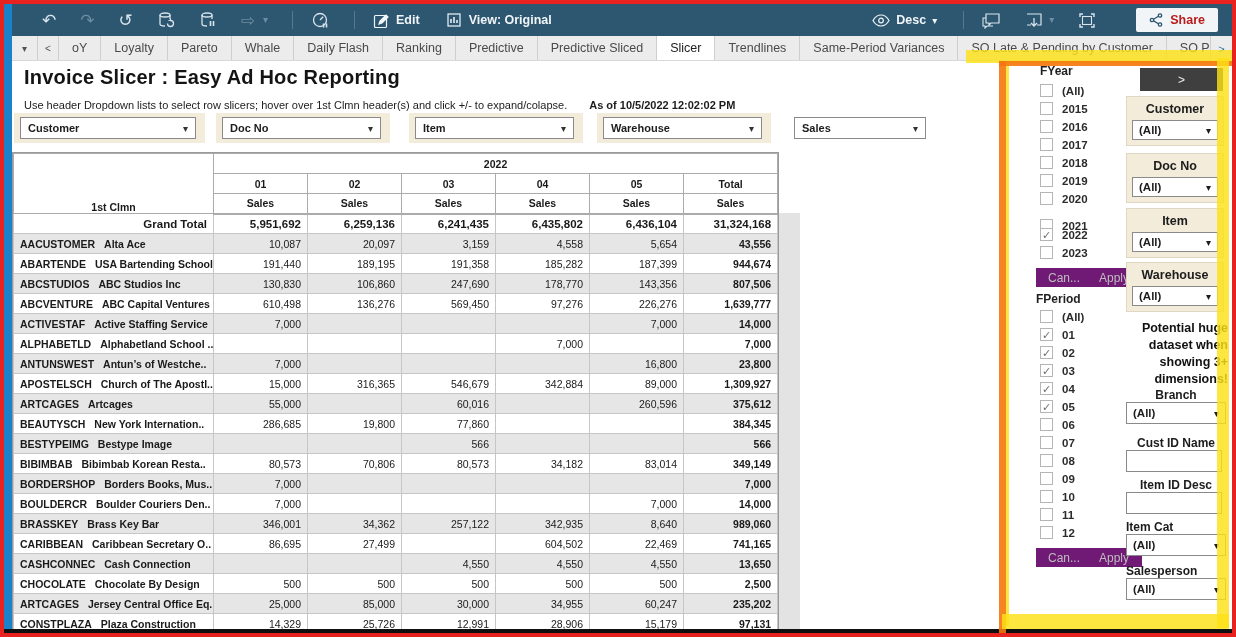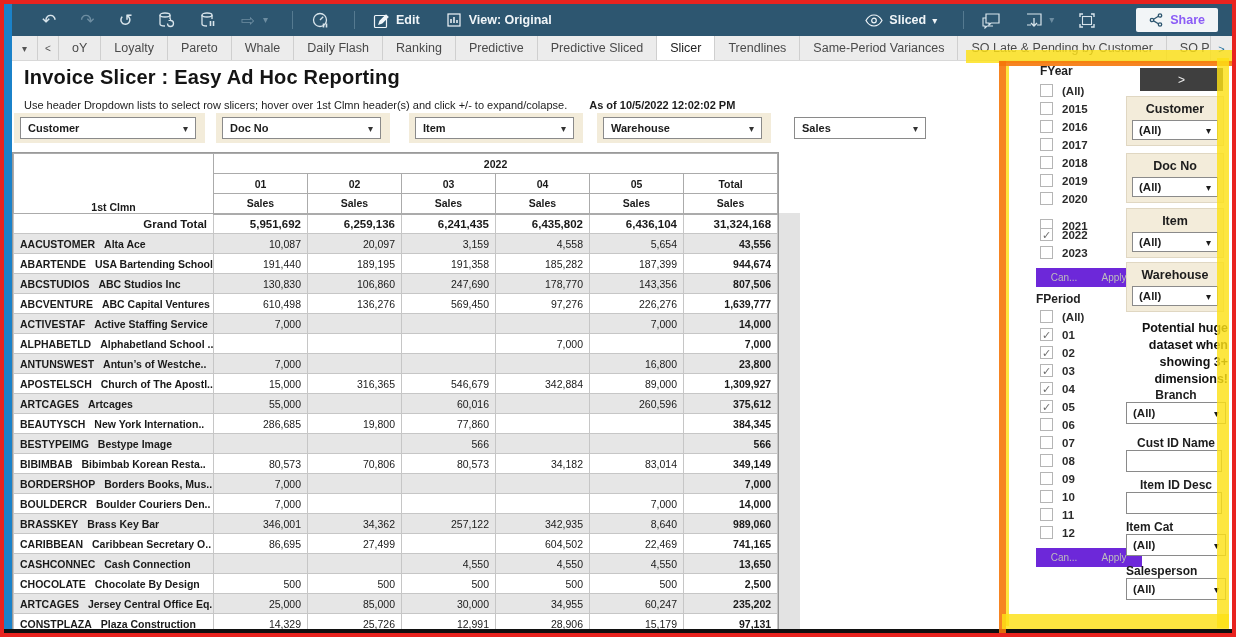--- a/index.html
+++ b/index.html
@@ -12,21 +12,21 @@
   .black-strip { left:4px; top:629px; width:1228px; height:4px; background:#101010; z-index:40; }
 
   
   .toolbar { left:12px; top:4px; width:1220px; height:32px; background:#2d5670; display:flex; align-items:center; padding:0 14px 0 30px; color:#d9e5ec; }
   .tb-ico { font-size:17px; line-height:1; color:#d9e5ec; margin-right:24px; cursor:pointer; }
   .tb-ico.dim { color:#6d8da1; }
   .tb-ico svg { display:block; }
   .tb-sep { width:1px; height:18px; background:#557a90; margin:0 18px 0 0; }
   .tb-btn { display:flex; align-items:center; gap:6px; font-size:12.5px; font-weight:700; color:#f0f5f8; margin-right:26px; cursor:pointer; white-space:nowrap; }
   .caret { font-size:10px; }
-  .share-btn { display:flex; align-items:flex-start; gap:7px; background:#f2f5f7; color:#8b5cf6; font-size:12.5px; font-weight:700; padding:5px 13px; border-radius:2px; cursor:pointer; }
+  .share-btn { display:flex; align-items:flex-start; gap:7px; background:#f2f5f7; color:#b91c1c; font-size:12.5px; font-weight:700; padding:5px 13px; border-radius:2px; cursor:pointer; }
 
   
   .tabbar { left:12px; top:36px; width:1220px; height:25px; background:#ececec; display:flex; align-items:stretch; overflow:hidden; border-bottom:1px solid #d8d8d8; }
   .tab-ctrl { width:26px; display:flex; align-items:center; justify-content:center; font-size:10px; color:#555; border-right:1px solid #cfcfcf; cursor:pointer; flex:0 0 auto; }
   .tab { display:flex; align-items:center; padding:0 13px; font-size:12.5px; color:#4a4a4a; border-right:1px solid #cfcfcf; white-space:nowrap; cursor:pointer; flex:0 0 auto; }
   .tab.active { background:#ffffff; color:#222; }
   .tab-next { position:absolute; right:0; top:0; width:22px; height:25px; background:#ececec; border-left:1px solid #cfcfcf; display:flex; align-items:center; justify-content:center; font-size:11px; color:#1b6d9c; cursor:pointer; }
 
   
   .content { left:12px; top:61px; width:1220px; height:568px; background:#ffffff; }
@@ -58,21 +58,21 @@
   td.rowlab .code { margin-right:9px; }
   .outer-border { left:12px; top:152px; width:767px; height:480px; border:1px solid #9a9a9a; border-bottom:none; pointer-events:none; }
 
   .v-scroll { left:779px; top:213px; width:21px; height:418px; background:#e3e3e3; cursor:pointer; }
 
   
   .chk-label { font-size:11.5px; font-weight:700; color:#2b2b2b; }
   .chk-row { position:absolute; display:flex; align-items:center; gap:9px; cursor:pointer; }
   .cb { width:13px; height:13px; background:#fff; border:1px solid #b5b5b5; font-size:11px; line-height:12px; text-align:center; color:#6e6e6e; }
   .flt-title { position:absolute; font-size:12px; font-weight:700; color:#1f1f1f; }
-  .dis-btn { position:absolute; width:56px; height:19px; background:#6d28d9; color:#bdbdbd; font-size:10px; display:flex; align-items:center; justify-content:center; cursor:default; }
+  .dis-btn { position:absolute; width:56px; height:19px; background:#701a75; color:#bdbdbd; font-size:12px; display:flex; align-items:center; justify-content:center; cursor:default; }
   .collapse-btn { left:1140px; top:68px; width:83px; height:23px; background:#3f3f3f; color:#f0f0f0; font-size:12px; display:flex; align-items:center; justify-content:center; cursor:pointer; }
   .qf-panel { left:1126px; width:98px; height:50px; background:#f3ecda; border:1px solid #e0d7c2; }
   .qf-title { text-align:center; font-size:12.5px; font-weight:700; color:#1c1c1c; margin-top:5px; }
   .mini-select { position:absolute; background:#fff; border:1px solid #8a8a8a; display:flex; align-items:center; justify-content:space-between; padding:0 6px; font-size:11.5px; font-weight:700; color:#1c1c1c; cursor:pointer; }
   .qf-panel .mini-select { left:5px; right:5px; bottom:5px; height:20px; }
   .warn { left:1122px; top:320px; width:106px; text-align:right; font-size:12.5px; font-weight:700; color:#111; line-height:17px; }
   .r-label { position:absolute; font-size:12px; font-weight:700; color:#1c1c1c; }
   .txt-input { position:absolute; width:96px; height:22px; background:#fff; border:1px solid #8a8a8a; font-size:11px; padding:0 4px; font-family:inherit; }
 
   
@@ -130,21 +130,21 @@
       </svg>
       <span>View: Original</span>
     </span>
 
     <span style="margin-left:auto"></span>
     <span class="tb-btn">
       <svg width="18" height="13" viewBox="0 0 18 13" fill="none" stroke="#f0f5f8" stroke-width="1.2">
         <path d="M1 6.5C3 2.8 6 1 9 1s6 1.8 8 5.5C15 10.2 12 12 9 12S3 10.2 1 6.5z"></path>
           <circle cx="9" cy="6.5" r="2.3"></circle>
       </svg>
-      <span>Sliced</span>
+      <span>Desc</span>
       <span class="caret">▾</span>
     </span>
     <span class="tb-sep"></span>
     <span class="tb-ico">
       <svg width="19" height="17" viewBox="0 0 19 17" fill="none" stroke="#d9e5ec" stroke-width="1.2">
         <path d="M4 2h13v9h-8l-2 2v-2H4z"></path>
           <path d="M4 6H1v8h2v2l2-2h6" stroke-width="1.1"></path>
       </svg>
     </span>
     <span class="tb-ico" style="margin-right:6px">

